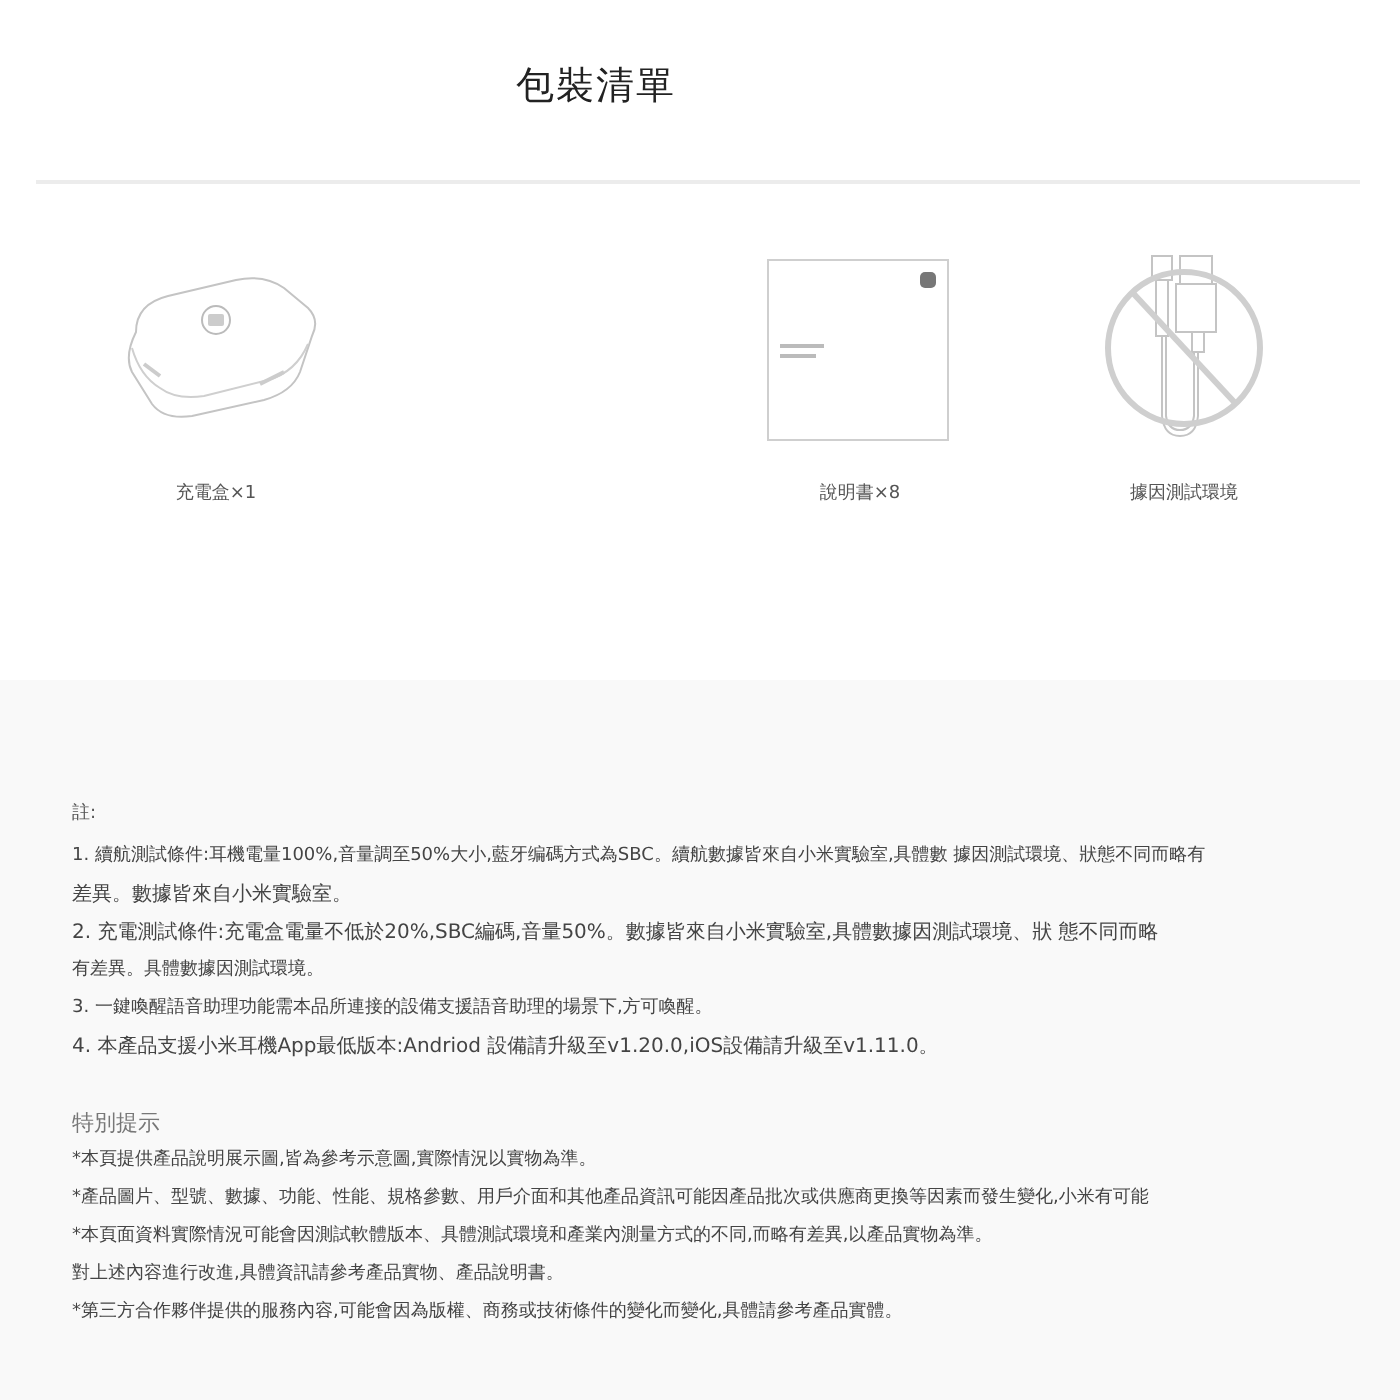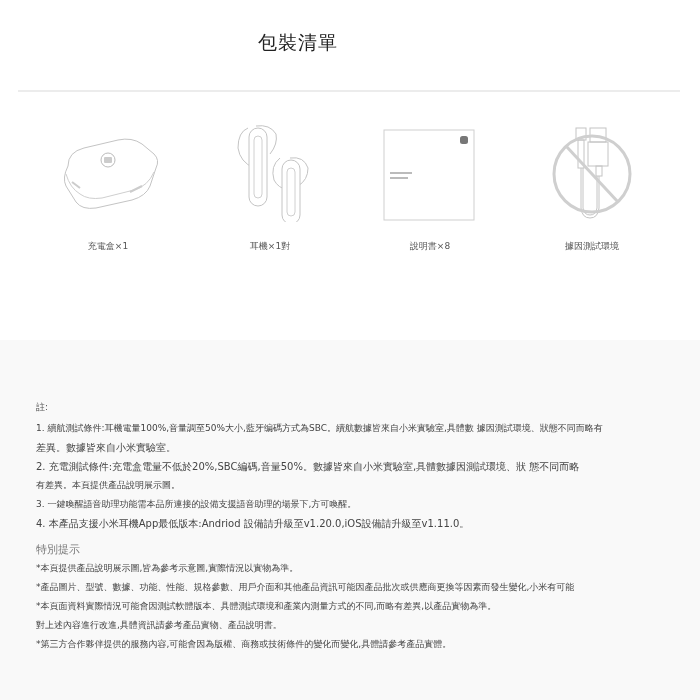--- a/index.html
+++ b/index.html
@@ -41,21 +41,21 @@
       background: #f9f9f9;
     }
     .notes {
       position: absolute; left: 36px; top: 58px; width: 640px;
       font-size: 9px; color: #444; line-height: 19px;
     }
     .notes .head { color: #555; margin-bottom: 2px; }
     .notes .line { white-space: nowrap; }
     .notes .big { font-size: 10px; }
     .tips {
-      position: absolute; left: 36px; top: 200px; width: 640px;
+      position: absolute; left: 36px; top: 212px; width: 640px;
       font-size: 9px; color: #444; line-height: 19px;
     }
     .tips .head { font-size: 11px; color: #777; margin-bottom: 0px; }
     .tips .line { white-space: nowrap; }
   </style>
 </head>
 <body>
 
 <div class="top">
   <div class="page-title">包裝清單</div>
@@ -70,35 +70,20 @@
           <path d="M28 52 Q32 66 42 72 Q50 78 64 76 L96 68 Q110 64 116 50" fill="none" stroke="#cfcfcf" stroke-width="1"></path>
           <circle cx="70" cy="38" r="7" fill="none" stroke="#bbb" stroke-width="1"></circle>
           <rect x="66" y="35" width="8" height="6" rx="1" fill="#ccc"></rect>
           <path d="M34 60 L42 66" stroke="#ccc" stroke-width="2"></path>
           <path d="M92 70 L104 64" stroke="#ccc" stroke-width="2"></path>
         </svg>
       </div>
       <div class="label">充電盒×1</div>
     </div>
 
-    <div class="item" style="left:200px;">
-      <div class="pic">
-        <svg width="140" height="100" viewBox="0 0 140 100">
-          <path d="M48 6 Q38 10 38 26 Q40 40 54 46" fill="none" stroke="#c4c4c4" stroke-width="1"></path>
-          <path d="M56 4 Q70 2 76 12 Q78 22 70 32" fill="none" stroke="#c4c4c4" stroke-width="1"></path>
-          <rect x="49" y="6" width="18" height="78" rx="9" fill="#fff" stroke="#c4c4c4" stroke-width="1"></rect>
-          <rect x="54" y="14" width="8" height="62" rx="4" fill="none" stroke="#d0d0d0" stroke-width="1"></rect>
-          <path d="M80 36 Q70 44 74 58 Q78 66 88 68" fill="none" stroke="#c4c4c4" stroke-width="1"></path>
-          <path d="M90 36 Q104 34 108 46 Q108 58 98 64" fill="none" stroke="#c4c4c4" stroke-width="1"></path>
-          <rect x="82" y="38" width="18" height="64" rx="9" fill="#fff" stroke="#c4c4c4" stroke-width="1"></rect>
-          <rect x="87" y="46" width="8" height="48" rx="4" fill="none" stroke="#d0d0d0" stroke-width="1"></rect>
-        </svg>
-      </div>
-      <div class="label">耳機×1對</div>
-    </div>
 
     <div class="item" style="left:360px;">
       <div class="pic">
         <svg width="140" height="100" viewBox="0 0 140 100">
           <rect x="24" y="8" width="90" height="90" fill="#fff" stroke="#cfcfcf" stroke-width="1"></rect>
           <rect x="100" y="14" width="8" height="8" rx="2.5" fill="#777"></rect>
           <rect x="30" y="50" width="22" height="2" fill="#bbb"></rect>
           <rect x="30" y="55" width="18" height="2" fill="#bbb"></rect>
         </svg>
       </div>
@@ -123,21 +108,21 @@
     </div>
   </div>
 </div>
 
 <div class="bottom">
   <div class="notes">
     <div class="head">註:</div>
     <div class="line">1. 續航測試條件:耳機電量100%,音量調至50%大小,藍牙编碼方式為SBC。續航數據皆來自小米實驗室,具體數 據因測試環境、狀態不同而略有</div>
     <div class="line big">差異。數據皆來自小米實驗室。</div>
     <div class="line big">2. 充電測試條件:充電盒電量不低於20%,SBC編碼,音量50%。數據皆來自小米實驗室,具體數據因測試環境、狀 態不同而略</div>
-    <div class="line">有差異。本頁提供產品說明展示圖。</div>
+    <div class="line">有差異。具體數據因測試環境。</div>
     <div class="line">3. 一鍵喚醒語音助理功能需本品所連接的設備支援語音助理的場景下,方可喚醒。</div>
     <div class="line big">4. 本產品支援小米耳機App最低版本:Andriod 設備請升級至v1.20.0,iOS設備請升級至v1.11.0。</div>
   </div>
 
   <div class="tips">
     <div class="head">特別提示</div>
     <div class="line">*本頁提供產品說明展示圖,皆為參考示意圖,實際情況以實物為準。</div>
     <div class="line">*產品圖片、型號、數據、功能、性能、規格參數、用戶介面和其他產品資訊可能因產品批次或供應商更換等因素而發生變化,小米有可能</div>
     <div class="line">*本頁面資料實際情況可能會因測試軟體版本、具體測試環境和產業內測量方式的不同,而略有差異,以產品實物為準。</div>
     <div class="line">對上述內容進行改進,具體資訊請參考產品實物、產品說明書。</div>

